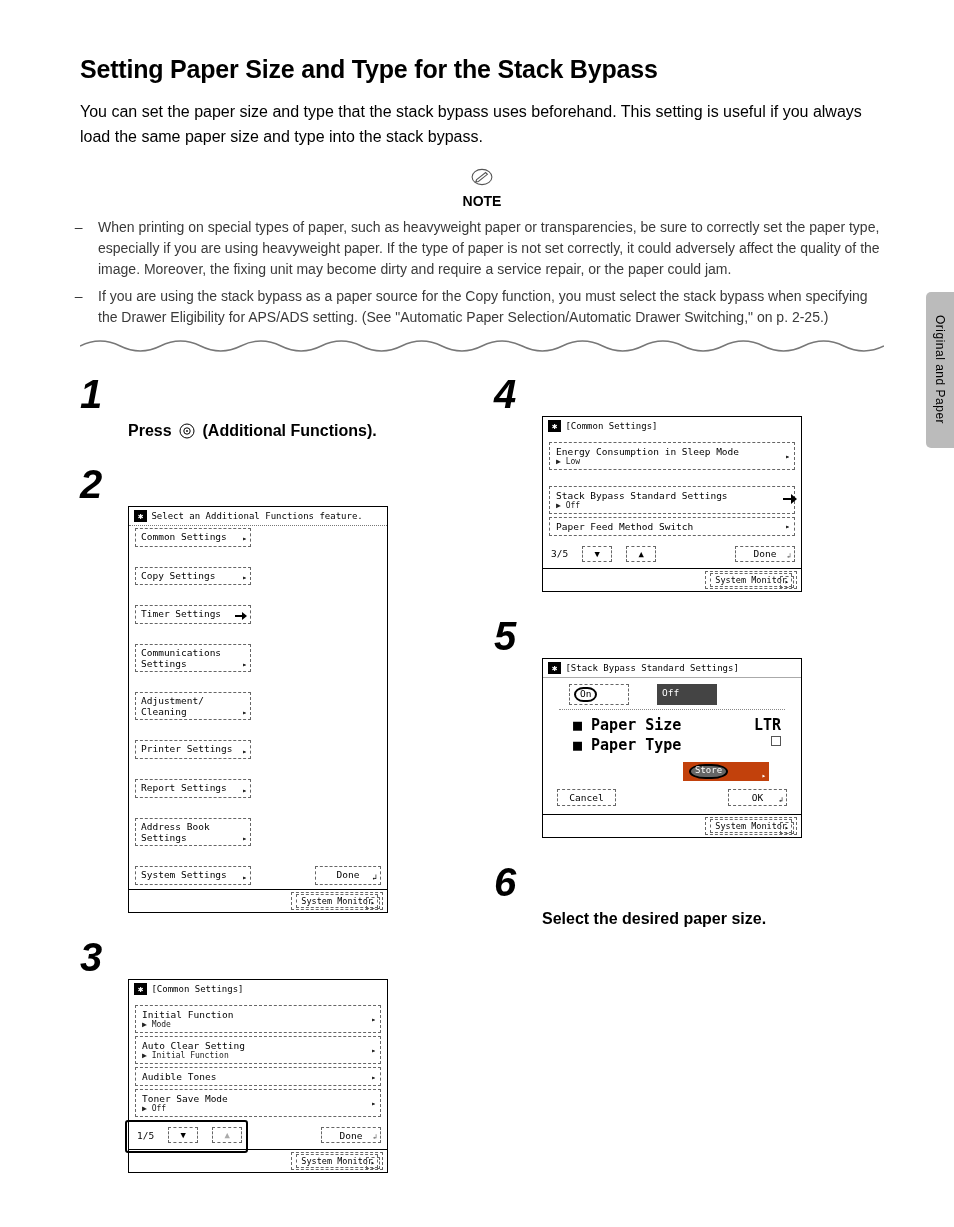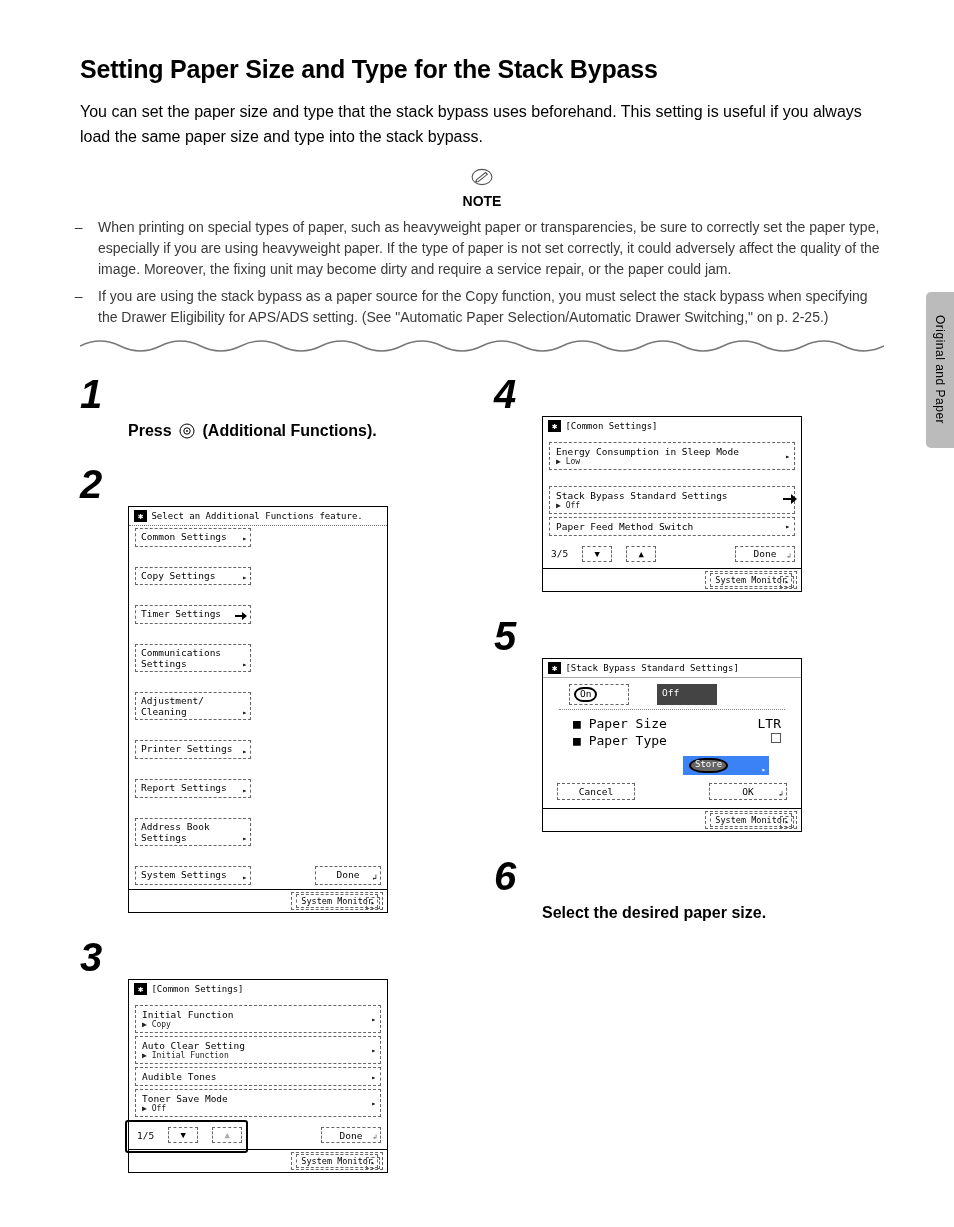--- a/index.html
+++ b/index.html
@@ -161,27 +161,27 @@
   .lcd .sysmon span {
     border:1px dashed #666; padding:1px 4px; font-size:8.5px; position:relative; display:inline-block;
   }
   .lcd .sysmon span .car { position:absolute; right:2px; bottom:0; font-size:7px;}
 
   .lcd .onoff {
     display:flex; gap:28px; padding: 6px 20px 4px 26px;
   }
   .lcd .onoff .opt { border:1px dashed #666; width:60px; padding:2px 4px; }
   .lcd .onoff .opt.sel { background:#444; color:#fff; border:1px solid #444; }
-  .lcd .props { padding: 4px 20px 4px 30px; font-size:13px; }
+  .lcd .props { padding: 4px 20px 4px 30px; font-size:15px;font-weight:bold; }
   .lcd .props .line { display:flex; justify-content:space-between; margin:2px 0; }
   .lcd .props .line .icon { display:inline-block; width:10px; height:10px; border:1px solid #555; }
-  .lcd .store { width:86px; padding:2px 6px; background:#3b82f6; color:#fff; margin:2px 0 4px 140px; font-size:9px; position:relative;}
+  .lcd .store { width:86px; padding:2px 6px; background:#c2410c; color:#fff; margin:2px 0 4px 140px; font-size:9px; position:relative;}
   .lcd .store .car{position:absolute;right:3px;bottom:1px;font-size:7px;}
   .lcd .okcancel { display:flex; justify-content:space-between; padding:4px 14px 8px 14px; }
-  .lcd .okcancel .btn { border:1px dashed #666; width:78px; text-align:center; padding:2px 0; position:relative;}
+  .lcd .okcancel .btn { border:1px dashed #666; width:59px; text-align:center; padding:2px 0; position:relative;}
   .lcd .okcancel .btn .car{position:absolute;right:3px;bottom:1px;font-size:7px;}
 
   .lcd .hand {
     display:inline-block; width:14px; height:12px; vertical-align:-2px;
   }
   .lcd .hand svg { display:block; }
 
   
   .side-tab {
     position: absolute;
@@ -294,21 +294,21 @@
           </div>
         </div>
       </div>
 
       <div class="step">
         <div class="step-num">3</div>
         <div class="step-body tight">
           <div class="lcd">
             <div class="hdr"><span class="tab">✱</span><span>[Common Settings]</span></div>
             <div class="list">
-              <div class="row"><span>Initial Function</span><div class="sub">▶ Copy</div><span class="car">▸</span></div>
+              <div class="row"><span>Initial Function</span><div class="sub">▶ Mode</div><span class="car">▸</span></div>
               <div class="row"><span>Auto Clear Setting</span><div class="sub">▶ Initial Function</div><span class="car">▸</span></div>
               <div class="row"><span>Audible Tones</span><span class="car">▸</span></div>
               <div class="row"><span>Toner Save Mode</span><div class="sub">▶ Off</div><span class="car">▸</span></div>
             </div>
             <div class="nav navblock-emph">
               <span class="pg">1/5</span>
               <span class="navbtn">▼</span>
               <span class="navbtn" style="color:#aaa;">▲</span>
               <span class="done">
                   <span>Done</span>

